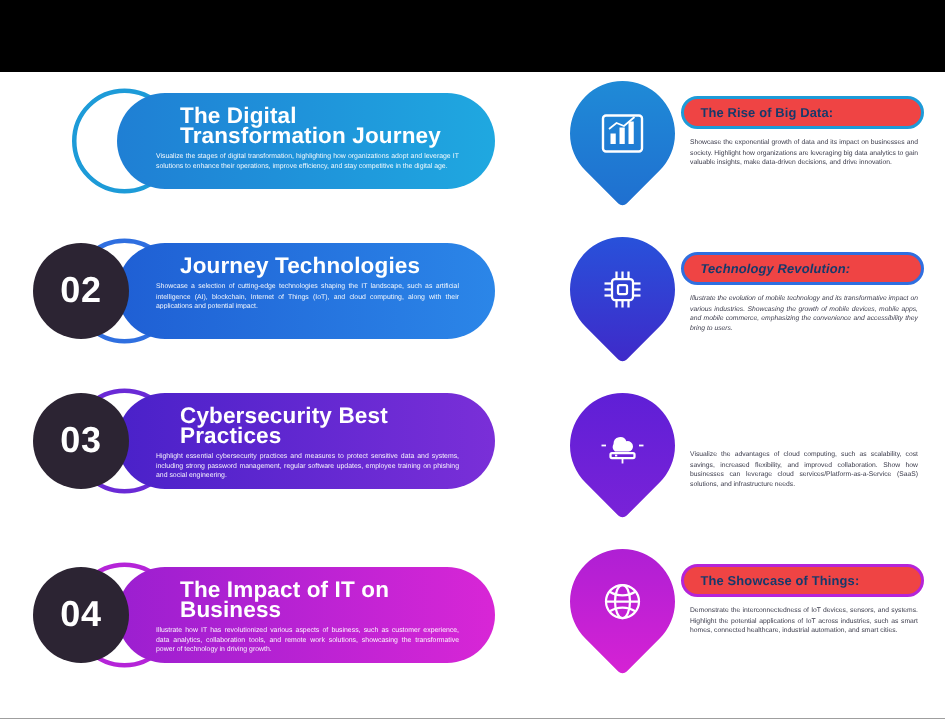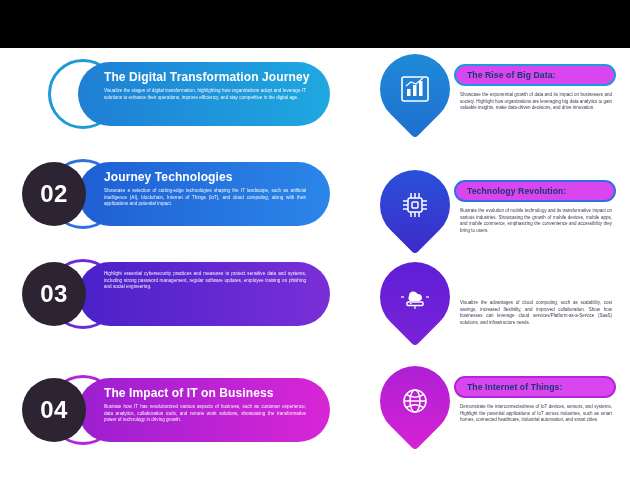--- a/index.html
+++ b/index.html
@@ -42,25 +42,25 @@
     left: 56px;
     top: 6px;
     width: 252px;
     height: 64px;
     border-radius: 32px;
     box-sizing: border-box;
     padding: 9px 20px 8px 26px;
   }
   .pill-title {
     color: #ffffff;
-    font-size: 12px;
+    font-size: 15px;
     font-weight: bold;
     letter-spacing: 0.1px;
     line-height: 13px;
-    margin: 0 0 4px 0;
+    margin: 0 0 4px 16px;
   }
   .pill-body {
     color: #ffffff;
     font-size: 4.6px;
     line-height: 6.6px;
     text-align: justify;
     opacity: 0.95;
     margin: 0;
     padding-right: 4px;
   }
@@ -138,21 +138,21 @@
 
   .rtitle {
     position: absolute;
     left: 82px;
     top: 10px;
     width: 162px;
     height: 22px;
     border-radius: 11px;
     box-sizing: border-box;
     border: 2px solid #be185d;
-    background: #d946ef;
+    background: #ef4444;
     display: flex;
     align-items: center;
     padding-left: 11px;
   }
   .rtitle span {
     font-size: 8.6px;
     font-weight: bold;
     color: #163a6b;
     letter-spacing: 0.1px;
   }
@@ -189,20 +189,21 @@
         <p class="pill-body">Showcase a selection of cutting-edge technologies shaping the IT landscape, such as artificial intelligence (AI), blockchain, Internet of Things (IoT), and cloud computing, along with their applications and potential impact.</p>
       </div>
       <div class="numcircle">
         <span>02</span>
       </div>
     </div>
 
     <div class="left-row" style="top:200px;">
       <div class="ring" style="border-color:#6a2ad6;"></div>
       <div class="pill" style="background:linear-gradient(90deg,#4a21c9,#7a2fd8);">
+        <p class="pill-title">Cybersecurity Best Practices</p>
         <p class="pill-body">Highlight essential cybersecurity practices and measures to protect sensitive data and systems, including strong password management, regular software updates, employee training on phishing and social engineering.</p>
       </div>
       <div class="numcircle">
         <span>03</span>
       </div>
     </div>
 
     <div class="left-row" style="top:316px;">
       <div class="ring" style="border-color:#b524d8;"></div>
       <div class="pill" style="background:linear-gradient(90deg,#9b1fd0,#d826d6);">
@@ -230,21 +231,21 @@
             <polyline points="8,14 13,10 18,12 25,6" stroke="#ffffff" stroke-width="1.2" fill="none"></polyline>
           </svg>
         </div>
       </div>
       <div class="rtitle" style="border-color:#1d9bd8;">
         <span>The Rise of Big Data:</span>
       </div>
       <div class="rbody">Showcase the exponential growth of data and its impact on businesses and society. Highlight how organizations are leveraging big data analytics to gain valuable insights, make data-driven decisions, and drive innovation.</div>
     </div>
 
-    <div class="right-row" style="top:116px;">
+    <div class="right-row" style="top:104px;font-style:italic;">
       <div class="pin">
         <div class="pin-shape" style="background:linear-gradient(135deg,#2458dd,#3f29c9);"></div>
         <div class="pin-icon">
           <svg width="34" height="34" viewBox="0 0 34 34" fill="none" stroke="#ffffff" stroke-width="1.5">
             <rect x="10" y="10" width="14" height="14" rx="2"></rect>
             <rect x="14" y="14" width="6" height="6" rx="1"></rect>
             <line x1="13" y1="10" x2="13" y2="5"></line>
               <line x1="17" y1="10" x2="17" y2="5"></line>
               <line x1="21" y1="10" x2="21" y2="5"></line>
             <line x1="13" y1="24" x2="13" y2="29"></line>
@@ -289,19 +290,19 @@
           <svg width="34" height="34" viewBox="0 0 34 34" fill="none" stroke="#ffffff" stroke-width="1.5">
             <circle cx="17" cy="17" r="11"></circle>
             <ellipse cx="17" cy="17" rx="5" ry="11"></ellipse>
             <line x1="6" y1="17" x2="28" y2="17"></line>
             <path d="M8.5 10.5a16 16 0 0 0 17 0"></path>
             <path d="M8.5 23.5a16 16 0 0 1 17 0"></path>
           </svg>
         </div>
       </div>
       <div class="rtitle" style="border-color:#b524d8;">
-        <span>The Internet of Things:</span>
+        <span>The Showcase of Things:</span>
       </div>
       <div class="rbody">Demonstrate the interconnectedness of IoT devices, sensors, and systems. Highlight the potential applications of IoT across industries, such as smart homes, connected healthcare, industrial automation, and smart cities.</div>
     </div>
 
   </div>
 </div>
 
 </body></html>

